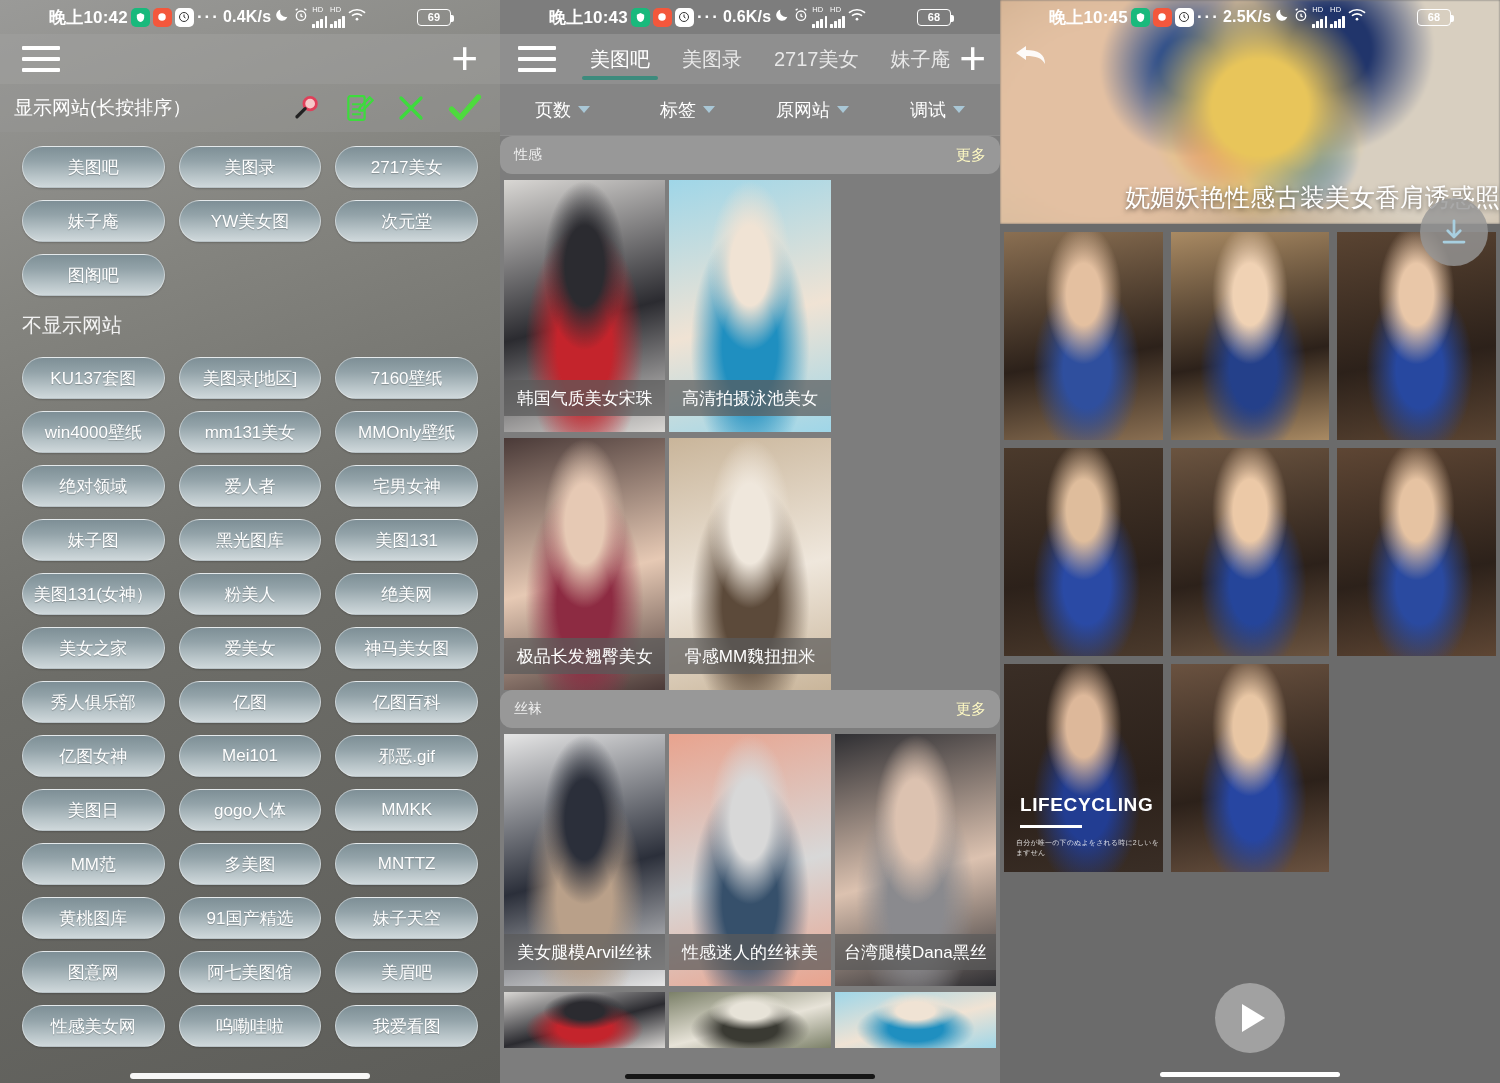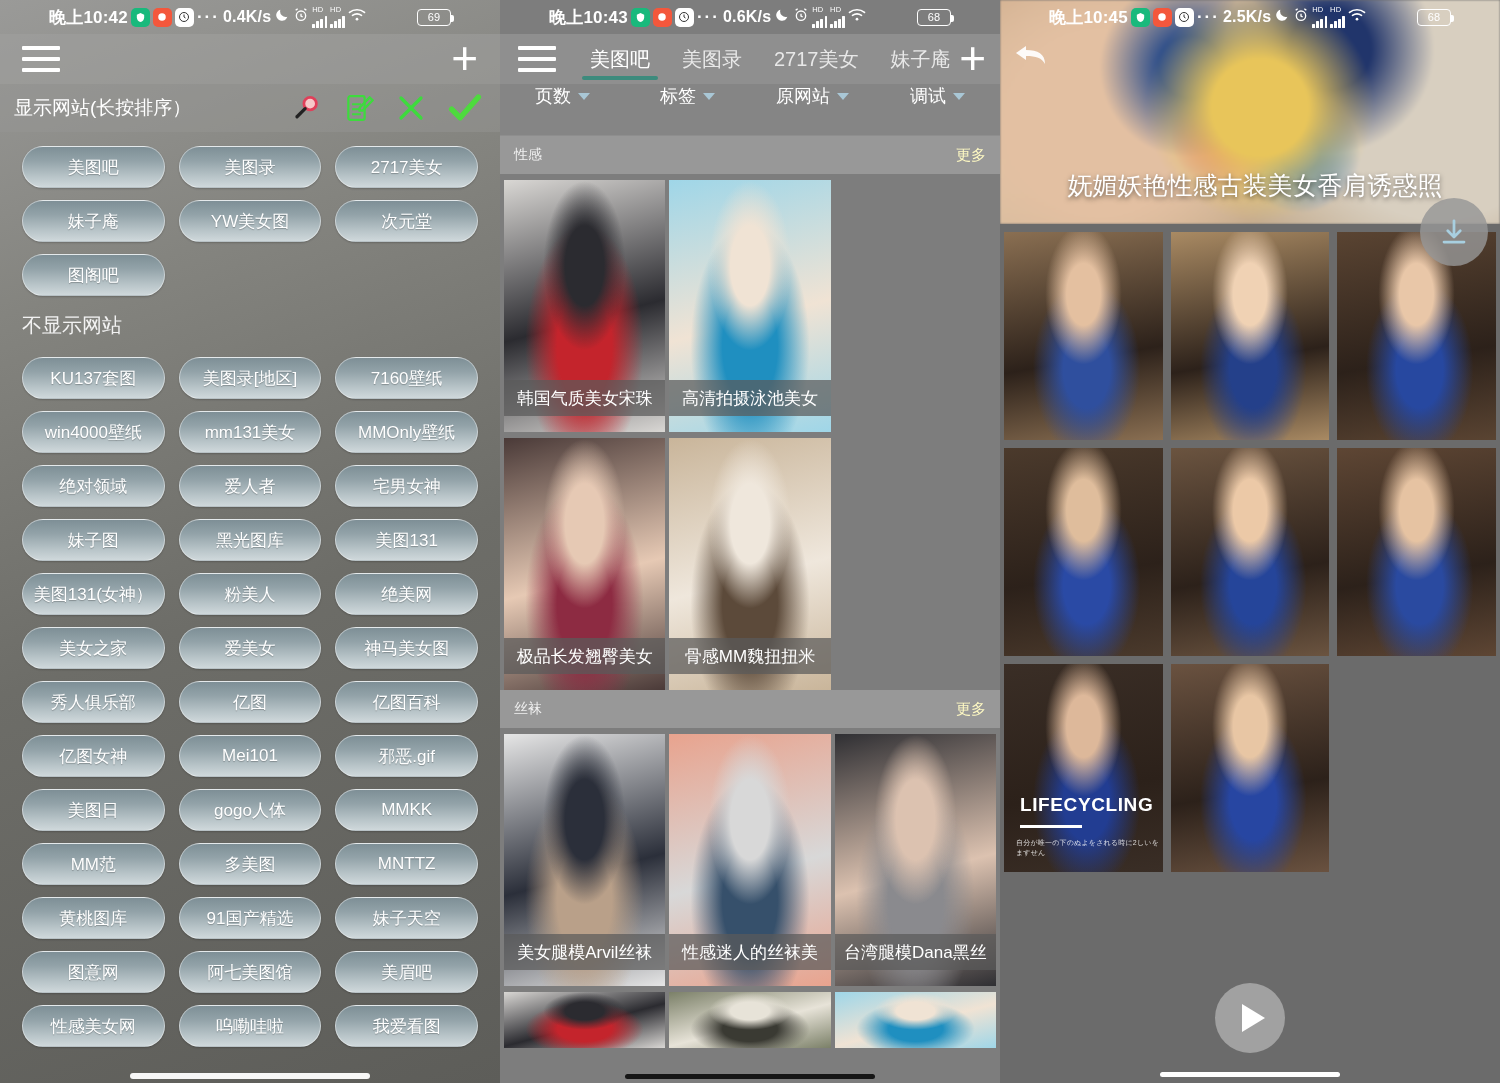--- a/index.html
+++ b/index.html
@@ -31,21 +31,21 @@
   .sb-ico { display:inline-block; }
   .bars { display:inline-flex; align-items:flex-end; gap:1.5px; height:13px; }
   .bars i { width:2.6px; background:#fff; display:block; border-radius:.5px;}
   .bars i:nth-child(1){height:4px}.bars i:nth-child(2){height:6.5px}
   .bars i:nth-child(3){height:9px}.bars i:nth-child(4){height:12px}
   .hdlabel { font-size:7.5px; font-weight:normal; line-height:1; margin-bottom:1px;}
   .sig { display:inline-flex; flex-direction:column; align-items:flex-start; }
   .batt {
     border:1.6px solid #fff; border-radius:4px; width:34px; height:17px;
     display:inline-flex; align-items:center; justify-content:center;
-    font-size:11px; font-weight:normal; position:relative;margin-left:48px;
+    font-size:11px; font-weight:bold; position:relative;margin-left:48px;
   }
   .batt::after{content:"";position:absolute;right:-4px;top:5px;width:2.5px;height:7px;background:#fff;border-radius:0 2px 2px 0;}
 
   
   .panel-left {
     width: 500px; height: 1083px; position: relative;
     background: linear-gradient(160deg,#9a9a98 0%, #84847f 25%, #6d6d68 55%, #5d5d59 100%);
     overflow: hidden;
   }
   .left-topbar {
@@ -95,32 +95,32 @@
   .tab {
     position:relative; display:flex; align-items:center; justify-content:center;
     padding: 0 16px; color:#e8e8e8; font-size:20px; white-space:nowrap; cursor:pointer;
   }
   .tab.active { color:#fff; }
   .tab.active::after {
     content:""; position:absolute; left:8px; right:8px; bottom:4px; height:4px;
     background: var(--accent); border-radius:2px;
   }
   .filter-bar {
-    height: 52px; display:flex; align-items:flex-start; background: rgba(140,140,140,.55);
+    height: 52px; display:flex; align-items:center; background: rgba(140,140,140,.55);
     border-bottom: 1px solid rgba(255,255,255,.08);
   }
   .filter-item {
     flex:1; display:flex; align-items:center; justify-content:center; gap:7px;
     color:#fff; font-size:18px; cursor:pointer;
   }
   .caret { width:0;height:0;border-left:6px solid transparent;border-right:6px solid transparent;border-top:7px solid #a9c7d6; }
   .sec-head {
     height:38px; display:flex; align-items:center; justify-content:space-between;
     padding: 0 14px; background: rgba(175,175,175,.55);
-    color:#f0f0f0; font-size:14px;
+    color:#f0f0f0; font-size:14px;border-radius:12px;
   }
   .sec-more { font-size:15px; color:#fef9c3; cursor:pointer;}
   .thumb-row { display:grid; grid-template-columns: repeat(3,1fr); gap:4px; padding: 6px 4px 0 4px; }
   .thumb { position:relative; height:252px; overflow:hidden; background:#555; cursor:pointer; }
   .thumb .ph { position:absolute; inset:0; }
   .thumb .cap {
     position:absolute; left:0; right:0; bottom:16px; height:36px;
     background: rgba(90,90,90,.72); color:#fff; font-size:17px;
     display:flex; align-items:center; justify-content:center;
     white-space:nowrap; overflow:hidden;
@@ -130,21 +130,21 @@
   
   .panel-right { width:500px; height:1083px; position:relative; background:#6b6b6b; overflow:hidden; }
   .hero {
     position:relative; height:224px; overflow:hidden;
   }
   .hero .ph { position:absolute; inset:0; }
   .hero-back {
     position:absolute; left:14px; top:42px; z-index:4; cursor:pointer;
   }
   .hero-title {
-    position:absolute; left:0; right:0; bottom:22px; text-align:center;
+    position:absolute; left:0; right:0; bottom:10px; text-align:right;
     color:#fff; font-size:25px; text-shadow: 0 2px 5px rgba(0,0,0,.55);
     z-index:3;
     margin-left:10px;
   }
   .fab-dl {
     position:absolute; right:12px; top:198px; width:68px; height:68px;
     border-radius:50%; background: rgba(150,150,150,.82);
     display:flex; align-items:center; justify-content:center; z-index:6; cursor:pointer;
   }
   .rgrid { display:grid; grid-template-columns: repeat(3,1fr); gap:8px; padding:8px 4px 0 4px; }

